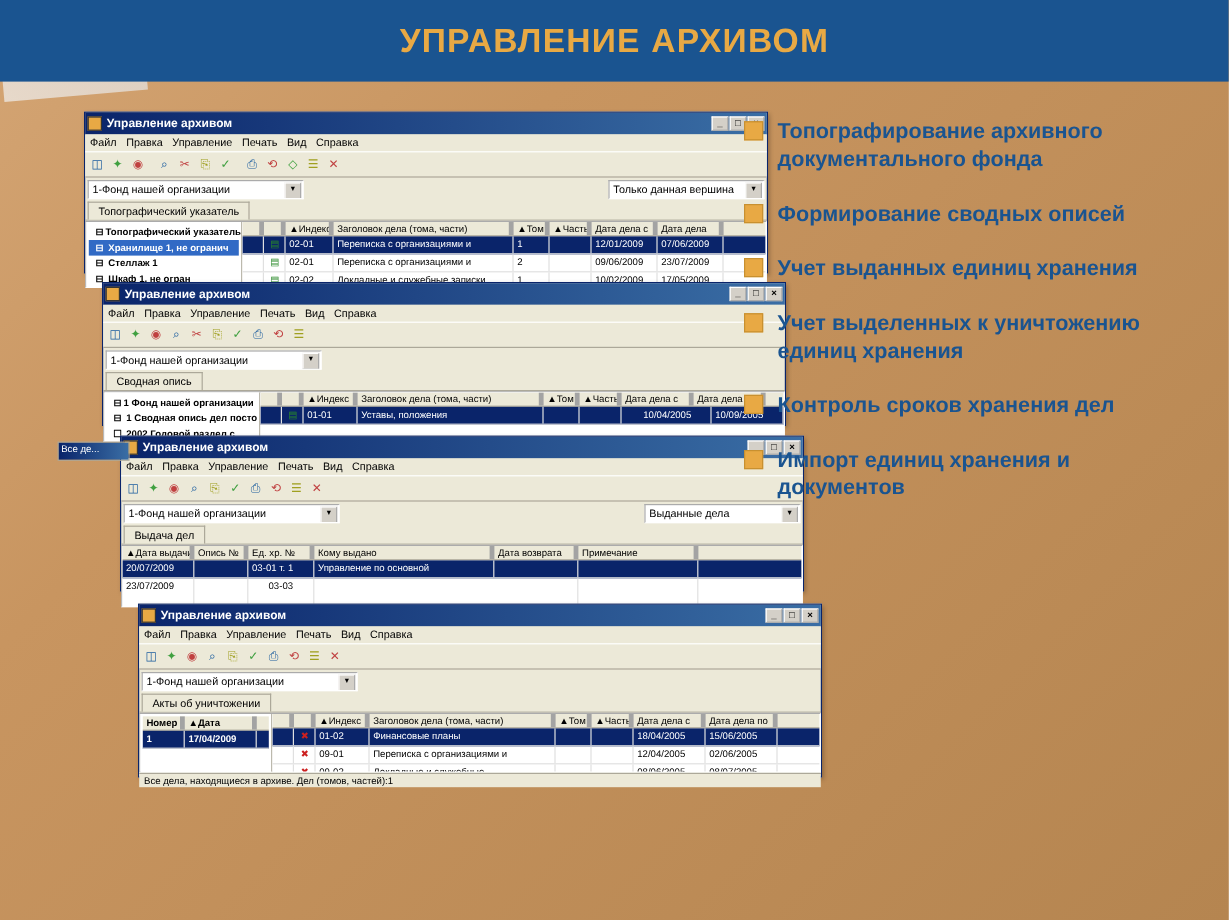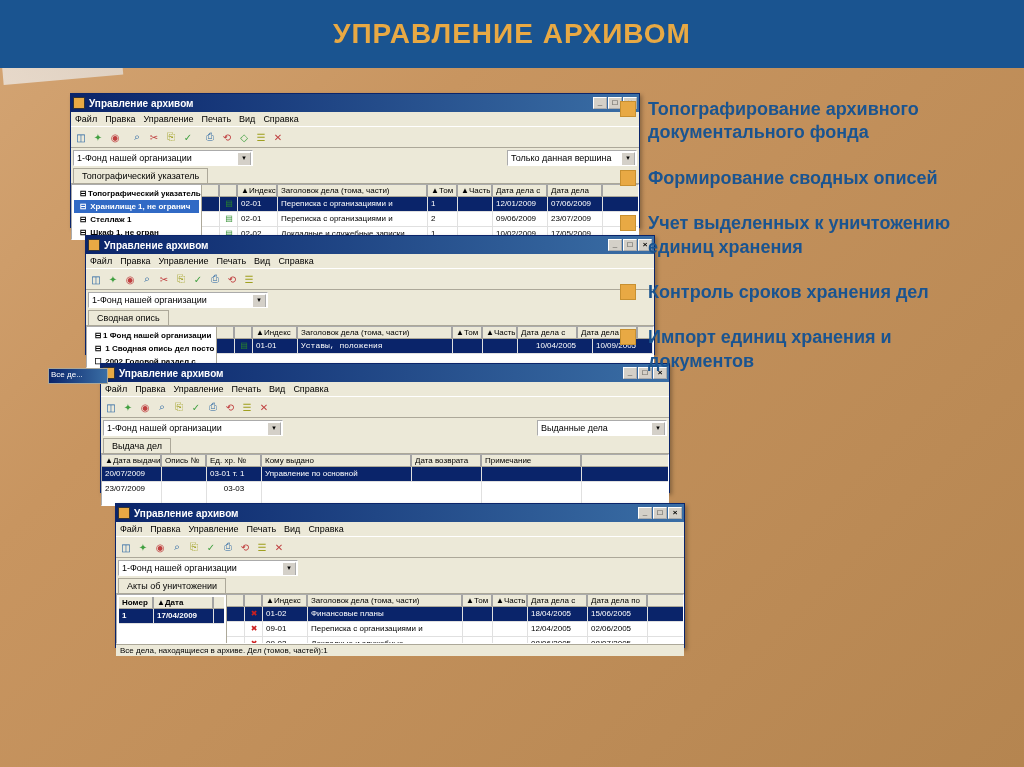--- a/index.html
+++ b/index.html
@@ -197,21 +197,21 @@
     flex: 1;
     background: white;
     overflow: hidden;
   }
   .grid-head {
     display: flex;
     background: #ece9d8;
     border-bottom: 1px solid #aca899;
   }
   .gh {
-    border-right: 2px solid #a3a3a3;
+    border-right: 4px solid #a3a3a3;
     padding: 1px 3px;
     font-size: 8px;
     overflow: hidden;
     white-space: nowrap;
   }
   .grid-row {
     display: flex;
     border-bottom: 1px solid #e0e0e0;
     font-size: 8px;
   }
@@ -408,21 +408,21 @@
                 <span class="gh" style="width: 155px;">Заголовок дела (тома, части)</span>
                 <span class="gh" style="width: 30px;">▲Том</span>
                 <span class="gh" style="width: 35px;">▲Часть</span>
                 <span class="gh" style="width: 60px;">Дата дела с</span>
                 <span class="gh" style="width: 60px;">Дата дела по</span>
               </div>
               <div class="grid-row sel">
                 <span class="gc" style="width: 18px;"></span>
                 <span class="gc" style="width: 18px;"><span class="ricon g">▤</span></span>
                 <span class="gc" style="width: 45px;">01-01</span>
-                <span class="gc" style="width: 155px; font-family: Liberation Mono, monospace;">Уставы, положения</span>
+                <span class="gc" style="width: 155px;">Уставы, положения</span>
                 <span class="gc" style="width: 30px;"></span>
                 <span class="gc" style="width: 35px;"></span>
                 <span class="gc" style="width: 60px; margin-left: 15px;">10/04/2005</span>
                 <span class="gc" style="width: 60px;">10/09/2005</span>
               </div>
             </div>
       </div>
     </div>
 
     <div class="win" id="w3">
@@ -596,18 +596,19 @@
       <div class="hdr">Все де...</div>
     </div>
 
     </div>
   </div>
 
   <div class="right">
     <ul class="bullet-list" id="bullets">
         <li>Топографирование архивного документального фонда</li>
         <li>Формирование сводных описей</li>
+        <li>Учет выданных единиц хранения</li>
         <li>Учет выделенных к уничтожению единиц хранения</li>
         <li>Контроль сроков хранения дел</li>
         <li>Импорт единиц хранения и документов</li>
       </ul>
   </div>
 </div>
 
 </body></html>

